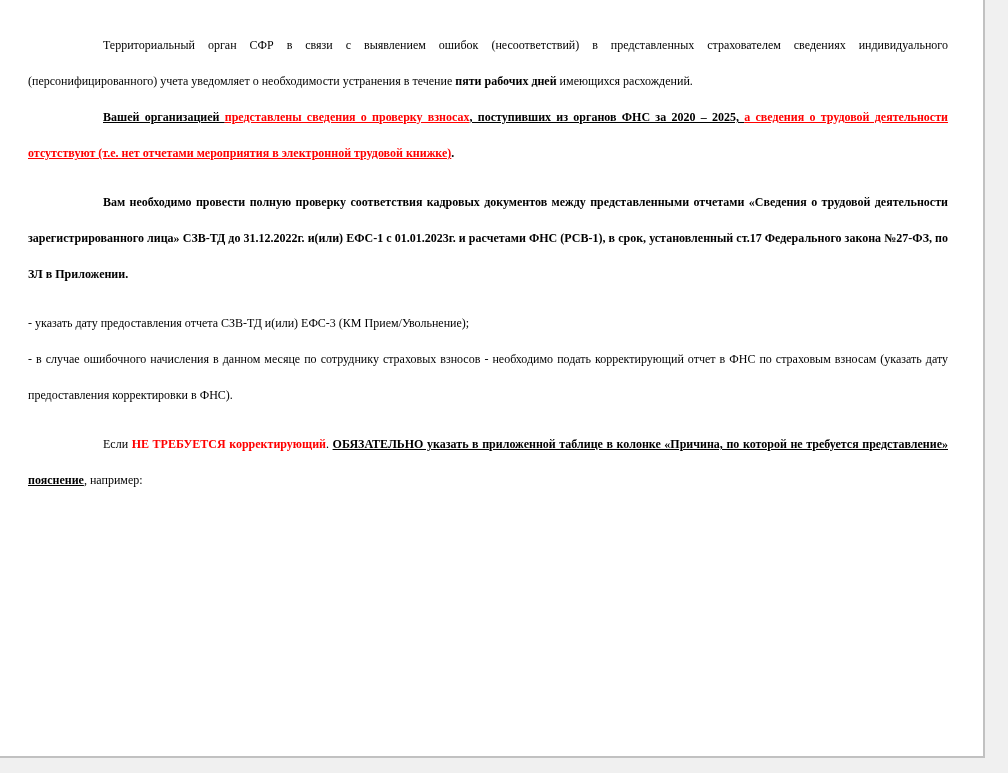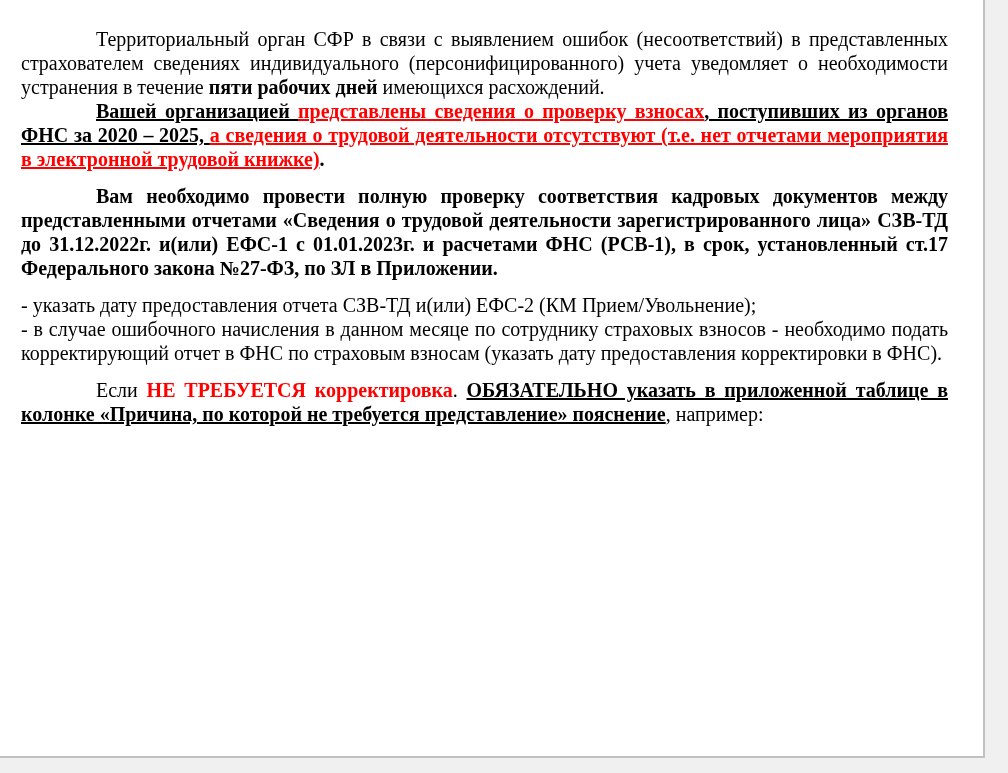--- a/index.html
+++ b/index.html
@@ -25,23 +25,23 @@
     position:absolute;
     left:0;
     top:0;
     width:983px;
     height:756px;
     background:var(--page);
     border-right:2px solid var(--border);
     border-bottom:2px solid var(--border);
   }
   .doc-body{
-    padding:27px 35px 0 21px;
-    font-size:20px;
-    line-height:24px;
+    padding:27px 35px 0 28px;
+    font-size:12px;
+    line-height:36px;
     color:var(--text);
     text-rendering:optimizeLegibility;
   }
   .doc-body p{
     margin:0;
     text-align:justify;
   }
   .doc-body p.indent{
     text-indent:75px;
   }
@@ -57,20 +57,20 @@
 <body>
 
 <div class="viewport">
   <div class="page">
     <div class="doc-body">
         <p class="indent"><span>Территориальный орган СФР в связи с выявлением ошибок (несоответствий) в представленных страхователем сведениях индивидуального (персонифицированного) учета уведомляет о необходимости устранения в течение </span><span class="b">пяти рабочих дней</span><span> имеющихся расхождений.</span></p>
         <p class="indent"><span class="b u">Вашей организацией </span><span class="b u r">представлены сведения о проверку взносах</span><span class="b u">, поступивших из органов ФНС за 2020 – 2025, </span><span class="b u r">а сведения о трудовой деятельности отсутствуют (т.е. нет отчетами мероприятия в электронной трудовой книжке)</span><span class="b">.</span></p>
         <p class="spacer"></p>
         <p class="indent"><span class="b">Вам необходимо провести полную проверку соответствия кадровых документов между представленными отчетами «Сведения о трудовой деятельности зарегистрированного лица» СЗВ-ТД до 31.12.2022г. и(или) ЕФС-1 с 01.01.2023г. и расчетами ФНС (РСВ-1), в срок, установленный ст.17 Федерального закона №27-ФЗ, по ЗЛ в Приложении.</span></p>
         <p class="spacer"></p>
-        <p><span>- указать дату предоставления отчета СЗВ-ТД и(или) ЕФС-2 (КМ Прием/Увольнение);</span></p>
+        <p><span>- указать дату предоставления отчета СЗВ-ТД и(или) ЕФС-3 (КМ Прием/Увольнение);</span></p>
         <p><span>- в случае ошибочного начисления в данном месяце по сотруднику страховых взносов - необходимо подать корректирующий отчет в ФНС по страховым взносам (указать дату предоставления корректировки в ФНС).</span></p>
         <p class="spacer"></p>
-        <p class="indent"><span>Если </span><span class="b r">НЕ ТРЕБУЕТСЯ корректировка</span><span>. </span><span class="b u">ОБЯЗАТЕЛЬНО указать в приложенной таблице в колонке «Причина, по которой не требуется представление» пояснение</span><span>, например:</span></p>
+        <p class="indent"><span>Если </span><span class="b r">НЕ ТРЕБУЕТСЯ корректирующий</span><span>. </span><span class="b u">ОБЯЗАТЕЛЬНО указать в приложенной таблице в колонке «Причина, по которой не требуется представление» пояснение</span><span>, например:</span></p>
         <p class="spacer"></p>
       </div>
   </div>
 </div>
 
 </body></html>

